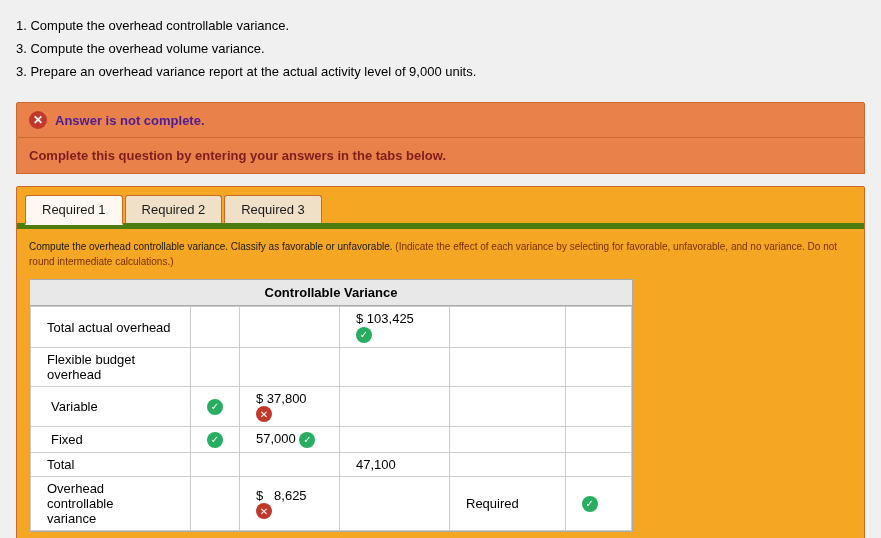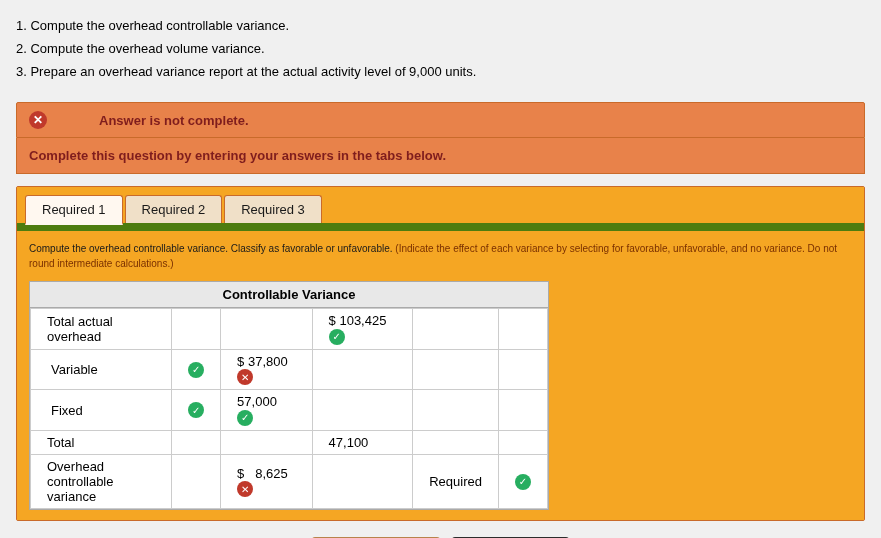--- a/index.html
+++ b/index.html
@@ -36,22 +36,21 @@
       display: inline-flex;
       align-items: center;
       justify-content: center;
       color: white;
       font-weight: bold;
       font-size: 12px;
       flex-shrink: 0;
     }
     .answer-banner-text {
       font-weight: bold;
-      color: #7f1d1d;
-      margin-left: 44px;
+      color: #4c1d95;
     }
 
     .complete-banner {
       background: #e8824a;
       border: 1px solid #c96a2a;
       border-top: none;
       padding: 10px 12px;
       margin-bottom: 12px;
     }
     .complete-banner p {
@@ -60,21 +59,21 @@
     }
 
     .tabs-container {
       background: #f5a623;
       border: 1px solid #c96a2a;
       border-radius: 2px;
     }
 
     .tabs-header {
       display: flex;
-      border-bottom: 8px solid #4d7c0f;
+      border-bottom: 6px solid #4d7c0f;
       background: #f5a623;
       padding: 0 8px;
       padding-top: 8px;
       gap: 2px;
     }
     .tab {
       padding: 6px 16px;
       border: 1px solid #c96a2a;
       border-bottom: none;
       border-radius: 3px 3px 0 0;
@@ -101,21 +100,21 @@
       margin-bottom: 10px;
       line-height: 1.5;
     }
     .instructions-text .orange-text {
       color: #7a3000;
     }
 
     .table-container {
       background: white;
       border: 1px solid #aaa;
-      width: 520px;
+      width: 604px;
     }
 
     .table-title {
       background: #e8e8e8;
       text-align: center;
       padding: 5px;
       font-weight: bold;
       border-bottom: 1px solid #aaa;
       font-size: 13px;
     }
@@ -191,21 +190,21 @@
       gap: 6px;
     }
 
     .indent { padding-left: 20px; }
   </style>
 </head>
 <body>
 
 <div class="instructions">
   <p>1. Compute the overhead controllable variance.</p>
-  <p>2. Compute the overhead volume variance.</p>
+  <p>3. Compute the overhead volume variance.</p>
   <p>3. Prepare an overhead variance report at the actual activity level of 9,000 units.</p>
 </div>
 
 <div class="answer-banner">
   <span class="error-icon">✕</span>
   <span class="answer-banner-text">Answer is not complete.</span>
 </div>
 
 <div class="complete-banner">
   <p>Complete this question by entering your answers in the tabs below.</p>
@@ -234,20 +233,28 @@
             <td class="col-check"></td>
             <td class="col-amount1"></td>
             <td class="col-amount2">
               <span>$ </span>103,425
               <span class="check-green">✓</span>
             </td>
             <td></td>
             <td></td>
           </tr>
 
+          <tr>
+            <td class="col-label">Flexible budget overhead</td>
+            <td class="col-check"></td>
+            <td class="col-amount1"></td>
+            <td class="col-amount2"></td>
+            <td></td>
+            <td></td>
+          </tr>
 
           <tr>
             <td class="col-label indent">Variable</td>
             <td class="col-check">
               <span class="check-green">✓</span>
             </td>
             <td class="col-amount1">
               $ 37,800 <span class="check-red">✕</span>
             </td>
             <td class="col-amount2"></td>

